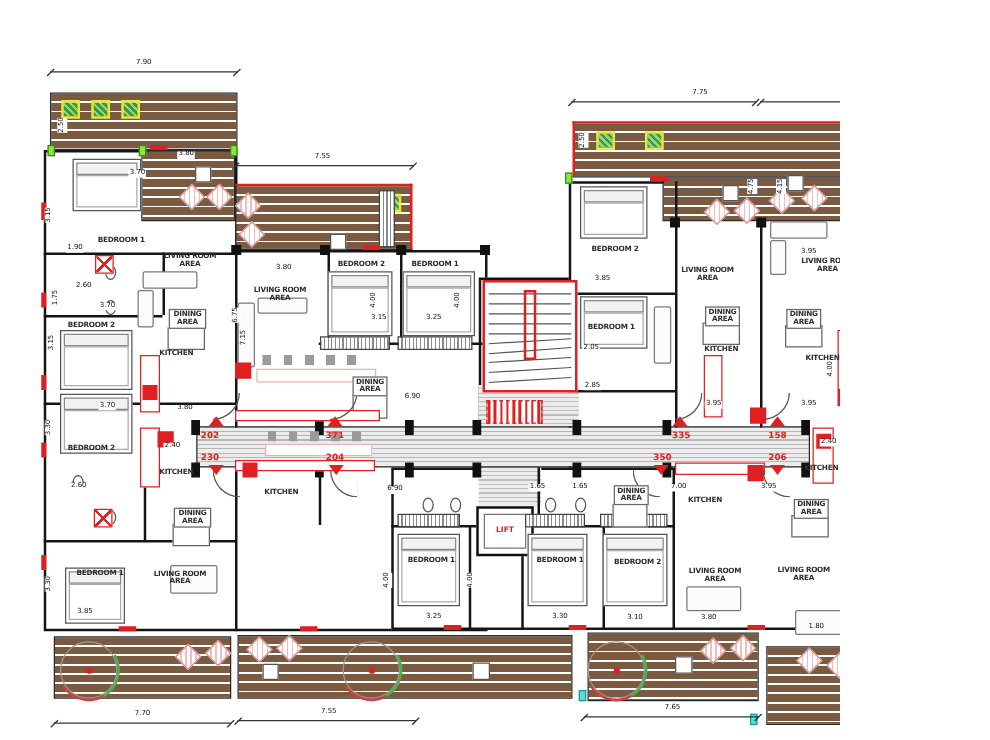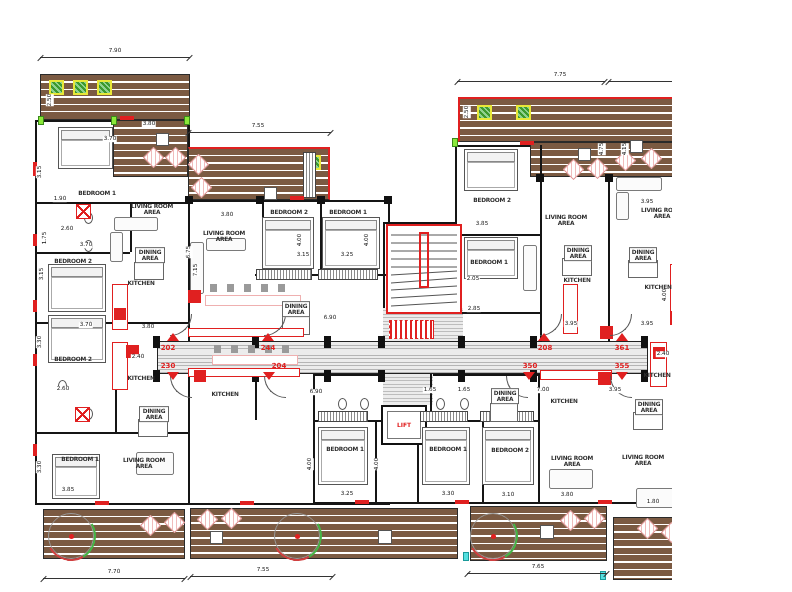--- a/index.html
+++ b/index.html
@@ -432,21 +432,21 @@
   <div class="abs rlab ctr" style="left:658px;top:275px">KITCHEN</div>
   <div class="abs rlab ctr" style="left:657px;top:363px">KITCHEN</div>
   <div class="abs rlab ctr boxed" style="left:649px;top:395px;width:28px">DINING AREA</div>
   <div class="abs rlab ctr" style="left:643px;top:448px;width:46px">LIVING ROOM AREA</div>
   <div class="abs rlab ctr" style="left:731px;top:188px">BEDROOM 1</div>
   <div class="abs rlab ctr" style="left:729px;top:272px">BEDROOM 2</div>
   <div class="abs rlab ctr" style="left:727px;top:342px">BEDROOM 2</div>
   <div class="abs rlab ctr" style="left:727px;top:493px">BEDROOM 1</div>
 
   <div class="abs unum ctr" style="left:168px;top:336px">202</div>
-  <div class="abs unum ctr" style="left:268px;top:336px">244</div>
+  <div class="abs unum ctr" style="left:268px;top:336px">371</div>
   <div class="abs unum ctr" style="left:168px;top:354px">230</div>
-  <div class="abs unum ctr" style="left:279px;top:354px">204</div>
-  <div class="abs unum ctr" style="left:545px;top:336px">208</div>
-  <div class="abs unum ctr" style="left:622px;top:336px">361</div>
+  <div class="abs unum ctr" style="left:268px;top:354px">204</div>
+  <div class="abs unum ctr" style="left:545px;top:336px">335</div>
+  <div class="abs unum ctr" style="left:622px;top:336px">158</div>
   <div class="abs unum ctr" style="left:530px;top:354px">350</div>
-  <div class="abs unum ctr" style="left:622px;top:354px">355</div>
+  <div class="abs unum ctr" style="left:622px;top:354px">206</div>
 
 </div>
 
 </body></html>

